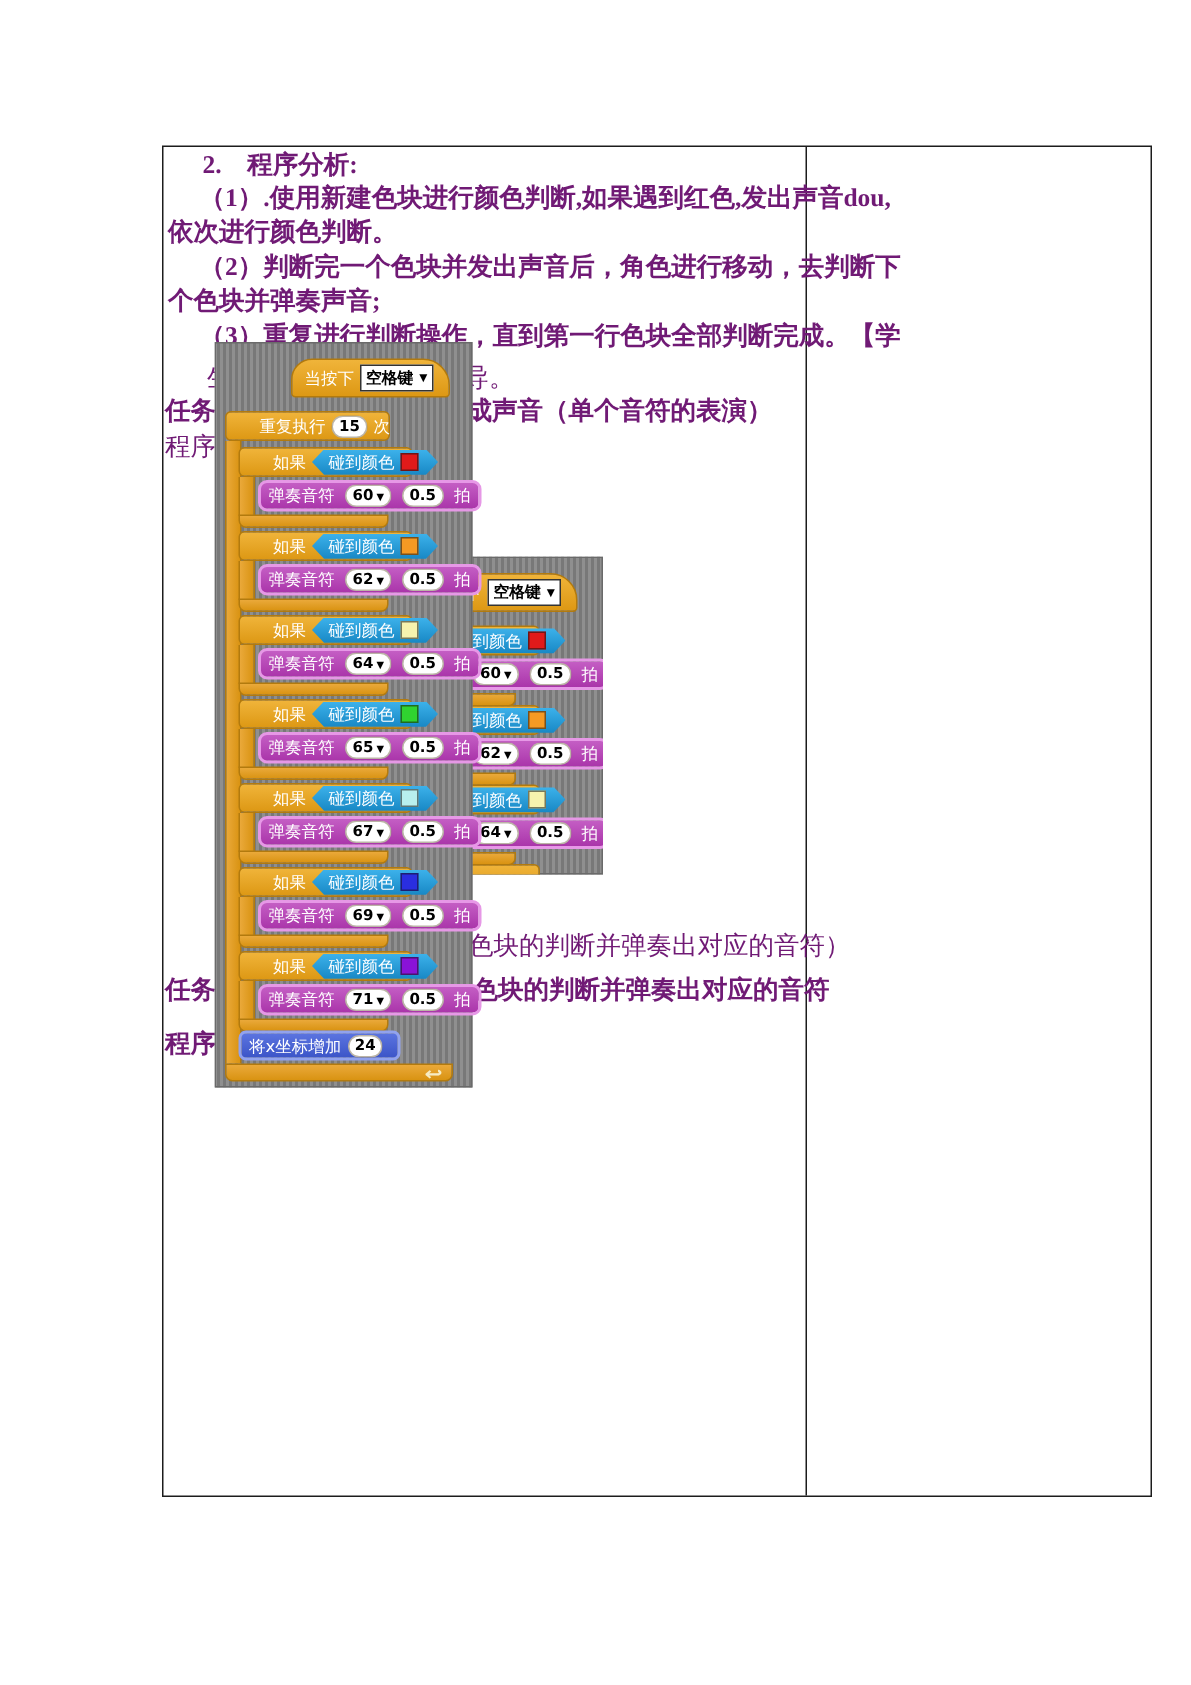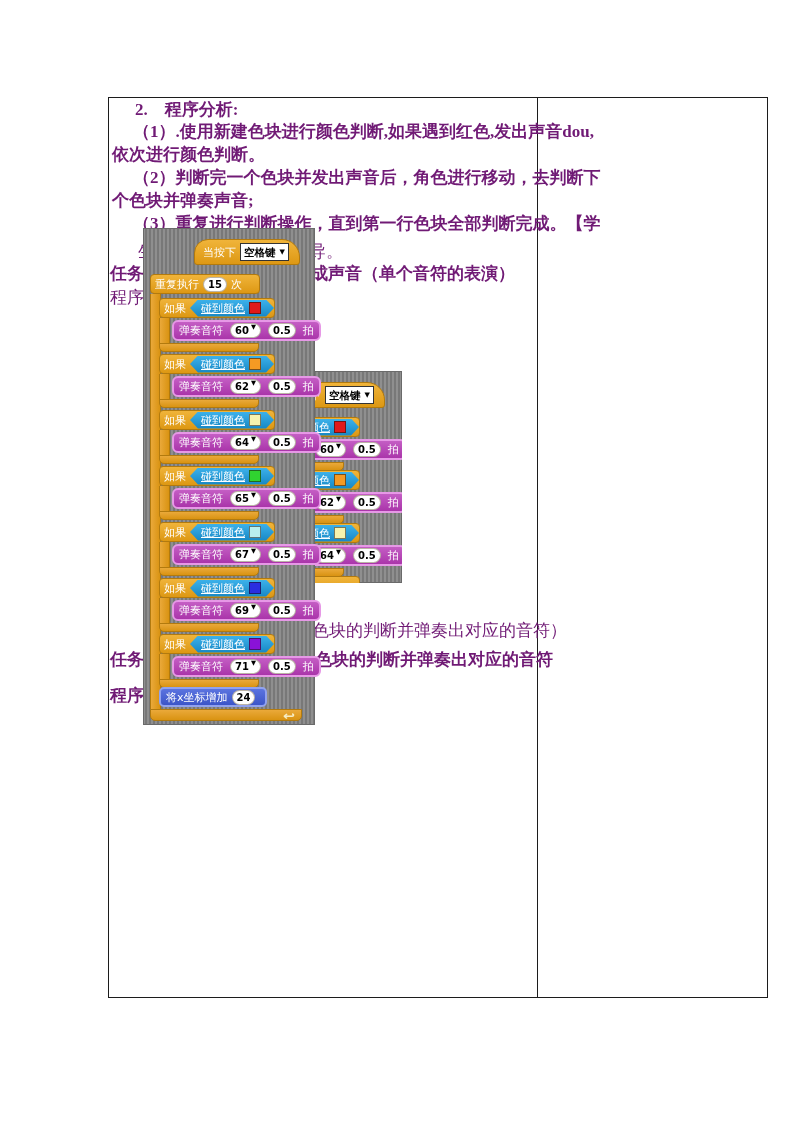--- a/index.html
+++ b/index.html
@@ -11,36 +11,36 @@
   .tline{position:absolute;white-space:nowrap;font-size:17px;line-height:21px;color:#701a75;z-index:0;}
   .tline.b{font-weight:bold;}
   .scratch-panel{position:absolute;background:repeating-linear-gradient(90deg,#8f8f8f 0 2px,#787878 2px 4px);
                  box-shadow:0 0 0 1px #6a6a6a inset;}
   #panel1{left:143px;top:228px;width:172px;height:497px;z-index:2;}
   #panel2{left:228px;top:371px;width:174px;height:212px;z-index:1;overflow:hidden;}
   .blk{position:absolute;display:flex;align-items:center;white-space:nowrap;box-sizing:border-box;
        font-family:"DejaVu Sans","Liberation Sans",sans-serif;font-size:11px;color:#fff;}
   .ctrl{background:linear-gradient(#f0b43a,#dd9814);border:1px solid #b27a0e;border-radius:4px;}
   .hat{border-radius:14px 18px 3px 3px;padding-left:8px;gap:4px;margin-left:44px;}
-  .crow{padding-left:4px;gap:4px;}
+  .crow{padding-left:22px;gap:4px;}
   .arm{position:absolute;background:linear-gradient(90deg,#eaa93a,#d99312);border-left:1px solid #b27a0e;
        border-right:1px solid #b27a0e;box-sizing:border-box;}
   .bbar{position:absolute;background:linear-gradient(#eaa93a,#d99312);border:1px solid #b27a0e;
         border-radius:0 0 5px 5px;box-sizing:border-box;}
   .hex{display:inline-flex;align-items:center;gap:4px;background:linear-gradient(#3cb1ea,#1787c4);
        padding:0 13px 0 11px;height:17px;
-       clip-path:polygon(8px 0,calc(100% - 8px) 0,100% 50%,calc(100% - 8px) 100%,8px 100%,0 50%);text-decoration:underline;}
+       clip-path:polygon(8px 0,calc(100% - 8px) 0,100% 50%,calc(100% - 8px) 100%,8px 100%,0 50%);}
   .swatch{width:12px;height:12px;border:1px solid rgba(20,20,20,.55);box-sizing:border-box;}
   .snd{background:linear-gradient(#c45ec4,#aa35aa);border:2px solid #e698e6;border-radius:6px;
        gap:7px;padding:0 5px;}
   .mot{background:linear-gradient(#5b74e0,#3c55c8);border:2px solid #91a2ee;border-radius:5px;
        gap:4px;padding:0 5px;}
   .oval{background:#fff;color:#000;border:1px solid rgba(60,40,0,.35);border-radius:9px;
         font-size:10px;font-weight:bold;line-height:13px;padding:0 4px;display:inline-flex;
-        gap:2px;}
+        align-items:center;gap:2px;}
   .oval .car{font-size:6.5px;line-height:6px;}
   .dd{background:#fff;color:#000;border:1px solid #333;font-size:10.5px;line-height:14px;height:16px;
       padding:0 3px;display:inline-flex;align-items:center;gap:4px;font-weight:bold;}
   .dd .car{font-size:7px;line-height:7px;}
   .loopArrow{position:absolute;right:7px;top:-1px;color:#f6ecc4;font-size:12px;font-weight:bold;
              font-family:"DejaVu Sans",sans-serif;transform:scaleX(1.2);}
 </style>
 </head>
 <body>
 

